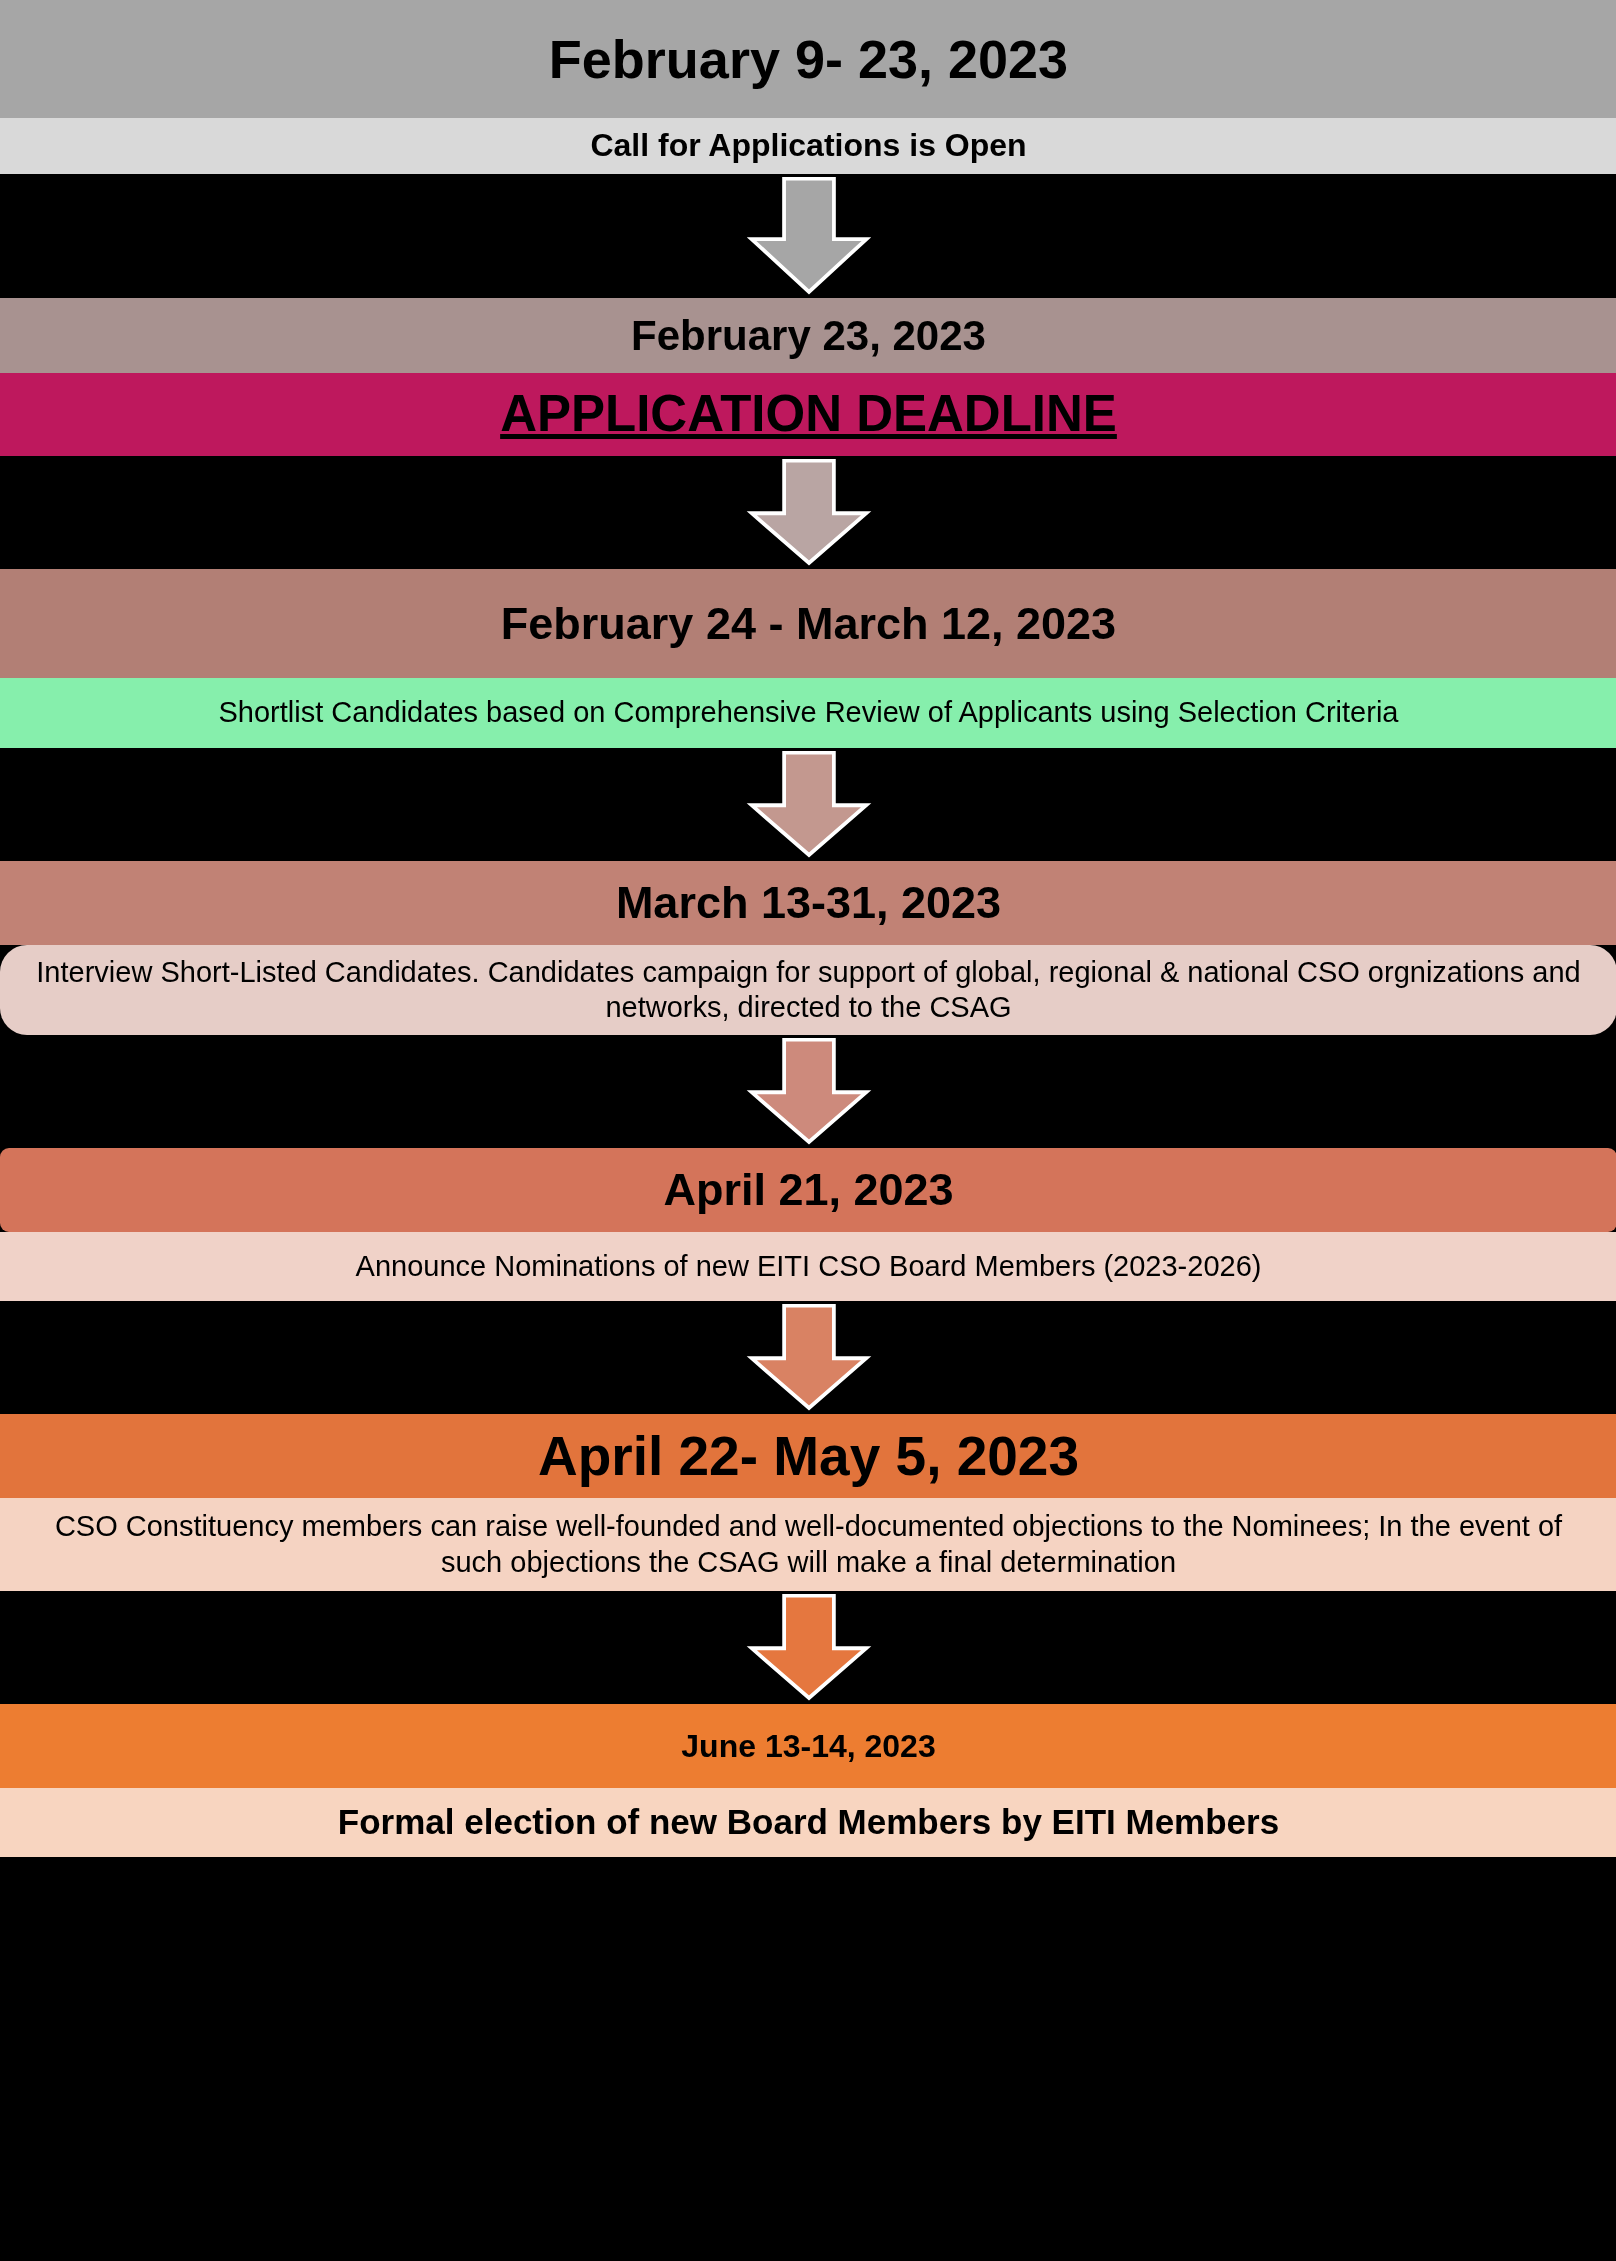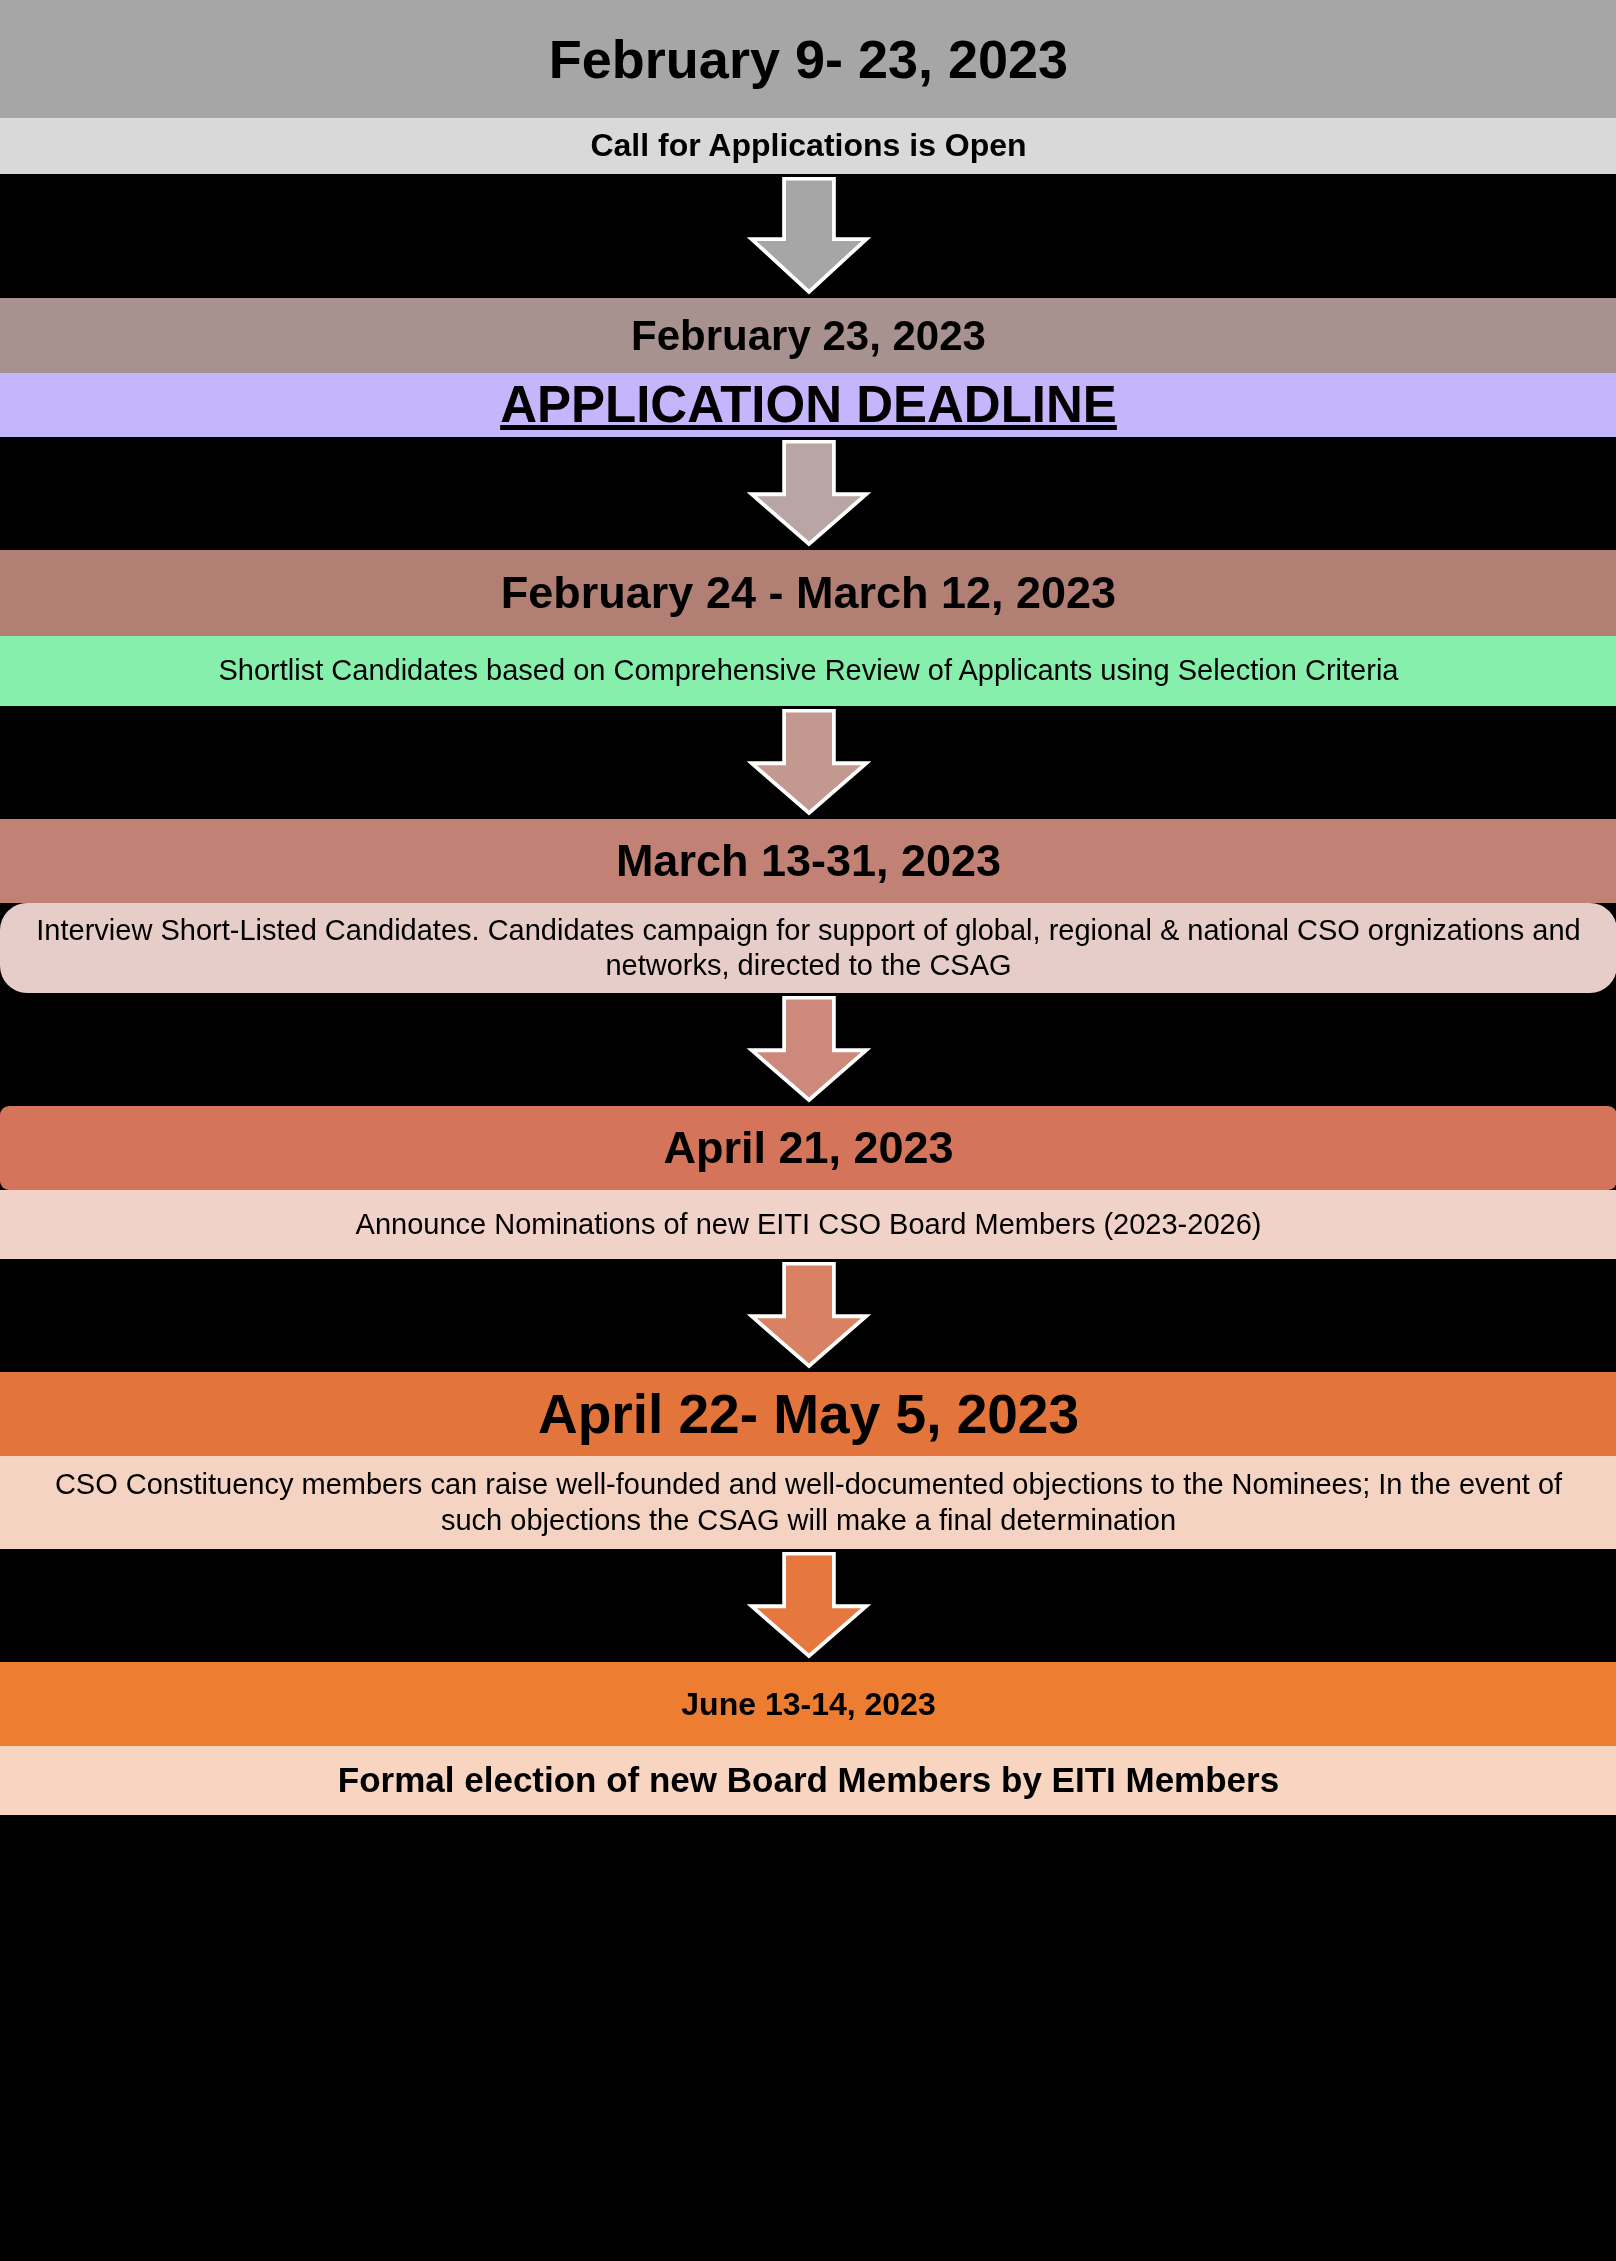--- a/index.html
+++ b/index.html
@@ -55,25 +55,25 @@
   .arrow {
     display: block;
   }
 
   
   .s1 .stage-header { background: #a6a6a6; height: 118px; font-size: 54px; }
   .s1 .stage-body   { background: #d9d9d9; height: 56px;  font-size: 32px; font-weight: bold; }
 
   
   .s2 .stage-header { background: #a89290; height: 75px; font-size: 42px; }
-  .s2 .stage-body   { background: #c4b5fd; height: 64px; font-size: 51px; font-weight: bold; }
+  .s2 .stage-body   { background: #be185d; height: 83px; font-size: 51px; font-weight: bold; }
   .s2 .stage-body .u { text-decoration: underline; }
 
   
-  .s3 .stage-header { background: #b27f75; height: 86px; font-size: 45px; }
+  .s3 .stage-header { background: #b27f75; height: 109px; font-size: 45px; }
   .s3 .stage-body   { background: #86efac; height: 70px;  font-size: 29px; }
 
   
   .s4 .stage-header { background: #c18275; height: 84px; font-size: 45px; }
   .s4 .stage-body   { background: #e6cdc7; height: 90px; font-size: 29px; border-radius: 27px; }
 
   
   .s5 .stage-header { background: #d4745a; height: 84px; font-size: 45px; border-radius: 9px; }
   .s5 .stage-body   { background: #f0d2c8; height: 69px;  font-size: 29px; }
 

